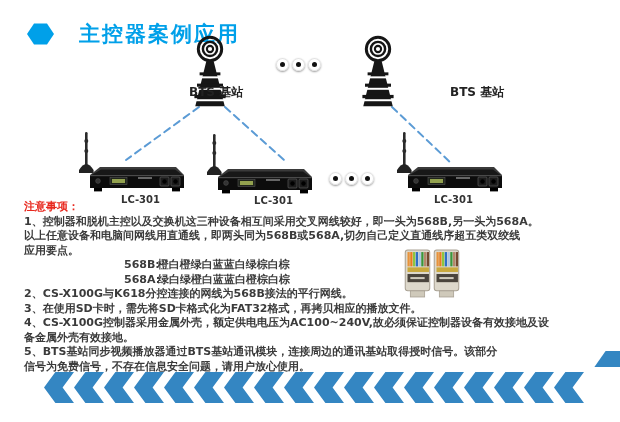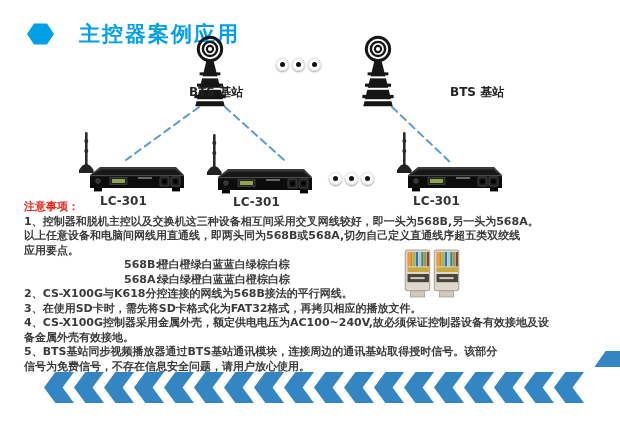--- a/index.html
+++ b/index.html
@@ -21,21 +21,21 @@
   .tower{position:absolute;width:52px;height:73px;}
   .tower1{left:184px;top:35px;}
   .tower2{left:352px;top:35px;}
   .bts-label{position:absolute;font-size:12px;font-weight:bold;color:#222;white-space:nowrap;padding-left:41px;}
   .bts1{left:148px;top:84px;}
   .bts2{left:409px;top:84px;}
   .device{position:absolute;width:112px;height:64px;}
   .device1{left:76px;top:130px;}
   .device2{left:204px;top:132px;}
   .device3{left:394px;top:130px;}
-  .device-label{position:absolute;width:60px;text-align:left;font-size:12px;font-weight:bold;color:#333;}
+  .device-label{position:absolute;width:60px;text-align:right;font-size:10px;font-weight:bold;color:#333;}
   .dlab1{left:100px;top:194px;}
   .dlab2{left:233px;top:195px;}
   .dlab3{left:413px;top:194px;}
   .lines-overlay{position:absolute;left:0;top:0;width:620px;height:422px;pointer-events:none;}
   .dots{position:absolute;display:flex;gap:3px;}
   .dots1{left:276px;top:58px;}
   .dots2{left:329px;top:172px;}
   .dot{
     width:13px;height:13px;border-radius:50%;background:#fff;
     box-shadow:0 1px 2px rgba(0,0,0,.4), inset 0 0 0 1px #e2e2e2;

